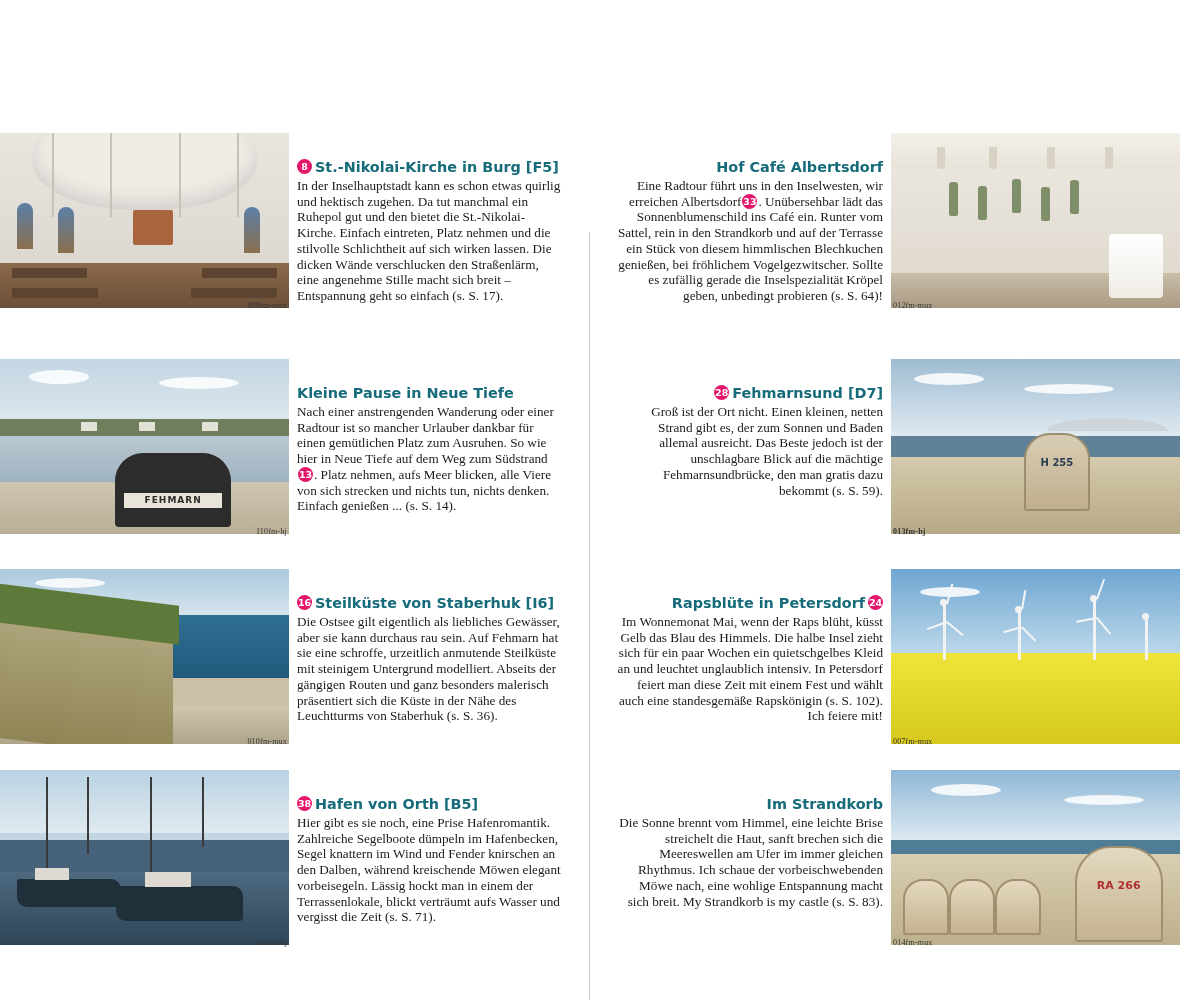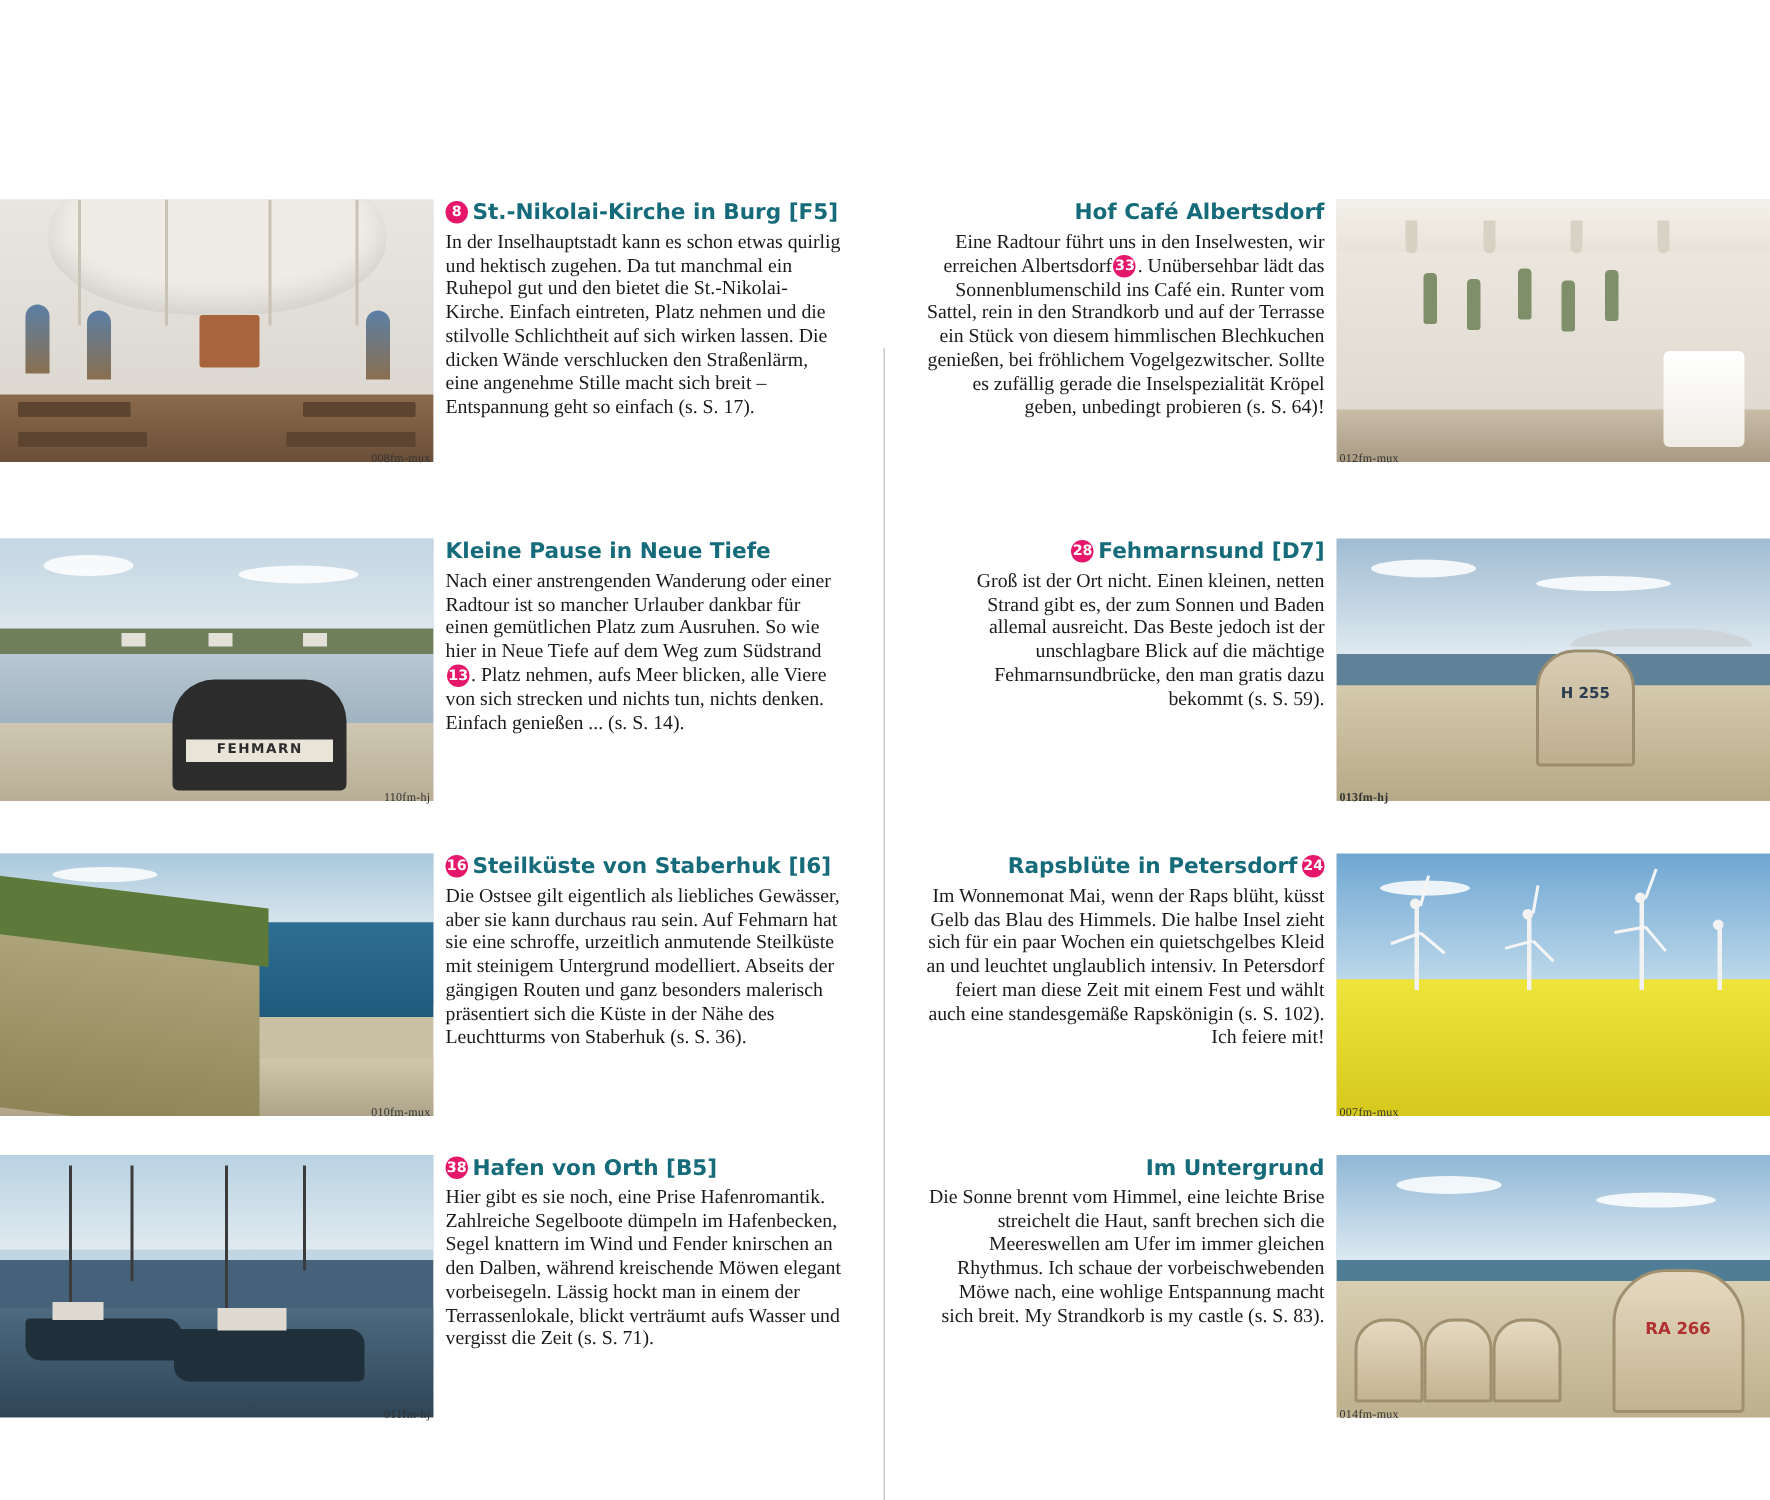--- a/index.html
+++ b/index.html
@@ -106,20 +106,21 @@
   .entry.left-photo .text { left: 297px; text-align: left; }
   .entry.right-photo .text { left: 27px; text-align: right; }
 
   .entry .title {
     font-family: "DejaVu Sans", sans-serif;
     font-weight: bold;
     font-size: 14.4px;
     color: #156b79;
     margin-bottom: 2px;
     line-height: 18px;
+    margin-top: 25px;
   }
   .entry .body {
     font-family: "Liberation Serif", serif;
     font-size: 13.2px;
     line-height: 15.7px;
     color: #1a1a1a;
     margin: 0;
   }
 
   .numbadge {
@@ -504,20 +505,20 @@
             <div class="kb" style="left:4%;"></div>
             <div class="kb" style="left:20%;"></div>
             <div class="kb" style="left:36%;"></div>
             <div class="kb big">
               <div class="lbl">RA 266</div>
             </div>
           </div>
         </div>
         <div class="photo-credit" style="bottom:-2px;">014fm-mux</div>
         <div class="text">
-          <div class="title"><span>Im Untergrund</span></div>
+          <div class="title"><span>Im Strandkorb</span></div>
           <p class="body">Die Sonne brennt vom Himmel, eine leichte Brise streichelt die Haut, sanft brechen sich die Meereswellen am Ufer im immer gleichen Rhythmus. Ich schaue der vorbeischwebenden Möwe nach, eine wohlige Entspannung macht sich breit. My Strandkorb is my castle (s. S. 83).</p>
         </div>
       </div>
 
     </div>
   </div>
 </div>
 
 </body></html>

